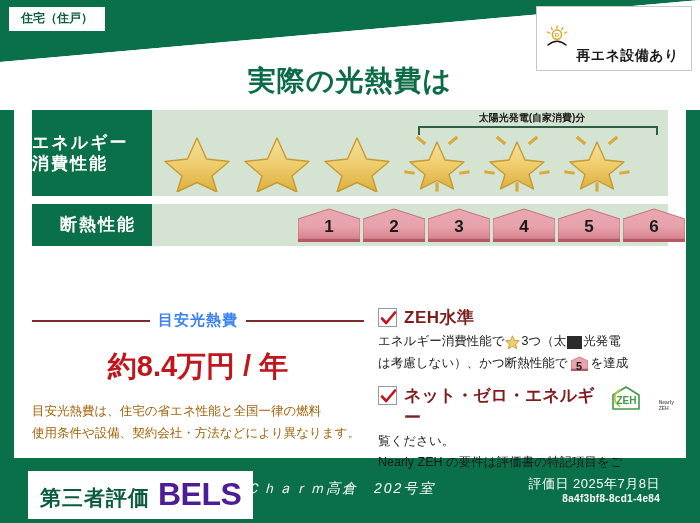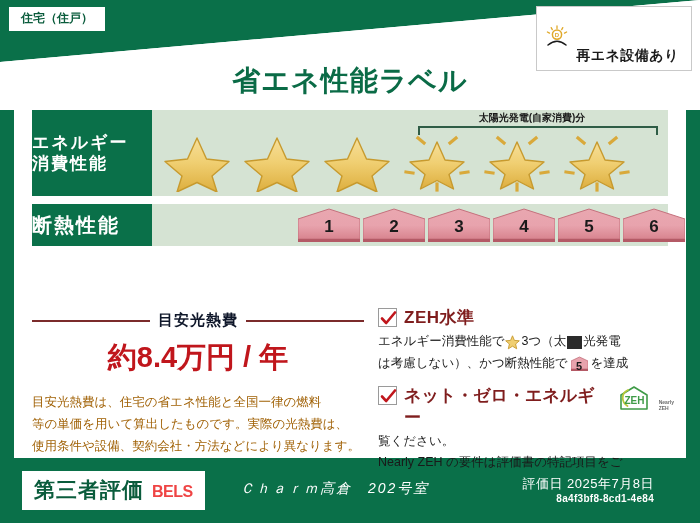--- a/index.html
+++ b/index.html
@@ -64,21 +64,21 @@
 
   .perf-row { display:flex; align-items:stretch; margin-bottom:8px; }
 
   .perf-label {
     width:120px; background:#0a7049; color:#ffffff;
     display:flex; flex-direction:column; align-items:flex-start; justify-content:center;
     font-weight:bold; letter-spacing:2px; line-height:1.25;
     flex:none;
   }
   .perf-label.energy { font-size:17px; height:86px; }
-  .perf-label.insul  { font-size:20px; height:42px; }
+  .perf-label.insul  { font-size:17px; height:42px;padding-left:28px; }
 
   .perf-body { flex:1; background:#d5e3d3; position:relative;padding-left:30px; }
   .perf-body.energy { height:86px; }
   .perf-body.insul  { height:42px; }
 
   
   .solar-note {
     position:absolute; right:6px; top:1px; width:260px; text-align:center;
     font-size:10px; font-weight:bold; color:#1a1a1a; letter-spacing:0px;
     white-space:nowrap;
@@ -103,24 +103,24 @@
   }
 
   
   .lower { position:absolute; left:0; top:205px; width:672px; display:flex; }
   .lower-left { width:364px; padding:2px 14px 0 18px; }
   .lower-right { width:308px; padding:2px 12px 0 0px; }
 
   
   .cost-head { display:flex; align-items:center; gap:8px; margin-top:4px; }
   .cost-head .rule { flex:1; height:2px; background:#7b2b2b; }
-  .cost-head .txt { font-size:15px; font-weight:bold; color:#0f172a; white-space:nowrap; letter-spacing:1px;text-align:center; }
+  .cost-head .txt { font-size:15px; font-weight:bold; color:#3b82f6; white-space:nowrap; letter-spacing:1px;text-align:center; }
 
   .cost-val {
-    text-align:center; margin-top:8px;
+    text-align:center; margin-top:17px;
     font-size:29px; font-weight:bold; color:#c0161c; letter-spacing:0px;
   }
 
   .cost-desc {
     margin-top:14px; font-size:12.5px; color:#a16207; line-height:1.75;
     letter-spacing:0px;
   }
   .cost-desc div { white-space:nowrap; }
 
   
@@ -142,31 +142,31 @@
   .inline-grade {
     display:inline-block; position:relative; width:17px; height:15px;
     margin:0 3px; vertical-align:-2px;
   }
   .inline-grade span {
     position:absolute; left:0; top:1px; width:17px; text-align:center;
     font-size:11px; font-weight:bold; color:#1a1a1a;
   }
   .redact { display:inline-block; width:15px; height:13px; background:#2b2b2b; vertical-align:-1px; margin:0 1px; }
 
-  .zeh-logo { display:inline-flex; align-items:flex-end; gap:8px; margin-left:5px; vertical-align:-5px; }
+  .zeh-logo { display:inline-flex; align-items:flex-end; gap:16px; margin-left:5px; vertical-align:-5px; }
   .zeh-logo .nearly { font-size:5px; line-height:1.1; color:#6b6b6b; font-weight:bold; }
 
   
-  .footer { position:absolute; left:8px; bottom:0; width:658px; height:60px; z-index:6; }
+  .footer { position:absolute; left:14px; bottom:0; width:658px; height:60px; z-index:6; }
   .footer-chip {
     position:absolute; left:14px; top:8px; background:#ffffff;
     padding:5px 12px 6px 12px; display:flex; align-items:baseline; gap:8px;
   }
   .footer-chip .jp { font-size:21px; font-weight:bold; color:#0a5c3c; letter-spacing:1px; }
-  .footer-chip .bels { font-size:16px; font-weight:bold; color:#ef4444; letter-spacing:-.5px; }
+  .footer-chip .bels { font-size:32px; font-weight:bold; color:#4c1d95; letter-spacing:-.5px; }
 
   .footer-bldg {
     position:absolute; left:232px; top:17px;
     font-size:14px; color:#ffffff; letter-spacing:2px; font-weight:normal;font-style:italic;
   }
   .footer-date {
     position:absolute; right:12px; top:12px; text-align:right;
     font-size:13px; color:#ffffff; letter-spacing:.5px;
   }
   .footer-id {
@@ -200,21 +200,21 @@
       </g>
       <circle cx="12" cy="9.6" r="4.6" fill="none" stroke="#e0a92a" stroke-width="1.5"></circle>
       <text x="12" y="12.4" font-size="6" font-weight="bold" fill="#e0a92a" text-anchor="middle" font-family="Liberation Sans, sans-serif">D</text>
       <path d="M3,20 Q12,12.5 21,20" fill="none" stroke="#1a1a1a" stroke-width="1.5" stroke-linecap="round"></path>
     </svg>
   </span>
   <span class="lbl">再エネ設備あり</span>
 </div>
 
 <div class="title-sub">建築物省エネ法に基づく</div>
-<div class="title-main">省エネ性能ラベル</div>
+<div class="title-main">実際の光熱費は</div>
 
 <div class="card">
 
   <div class="perf-wrap">
 
     <div class="perf-row">
       <div class="perf-label energy">
         <span>エネルギー</span>
         <span>消費性能</span>
       </div>
@@ -357,21 +357,20 @@
 
     <div class="lower-left">
       <div class="cost-head">
         <span class="rule"></span>
         <span class="txt">目安光熱費</span>
         <span class="rule"></span>
       </div>
       <div class="cost-val">約8.4万円 / 年</div>
       <div class="cost-desc">
         <div>目安光熱費は、住宅の省エネ性能と全国一律の燃料</div>
-        <div>等の単価を用いて算出したものです。実際の光熱費は、</div>
         <div>使用条件や設備、契約会社・方法などにより異なります。</div>
       </div>
     </div>
 
     <div class="lower-right">
 
       <div class="check-item">
         <span class="cbox">
           <svg width="17" height="17" viewBox="0 0 17 17">
             <path d="M2,8.5 L6.2,13 L15,2.5" fill="none" stroke="#c0161c" stroke-width="2.6" stroke-linecap="round" stroke-linejoin="round"></path>

